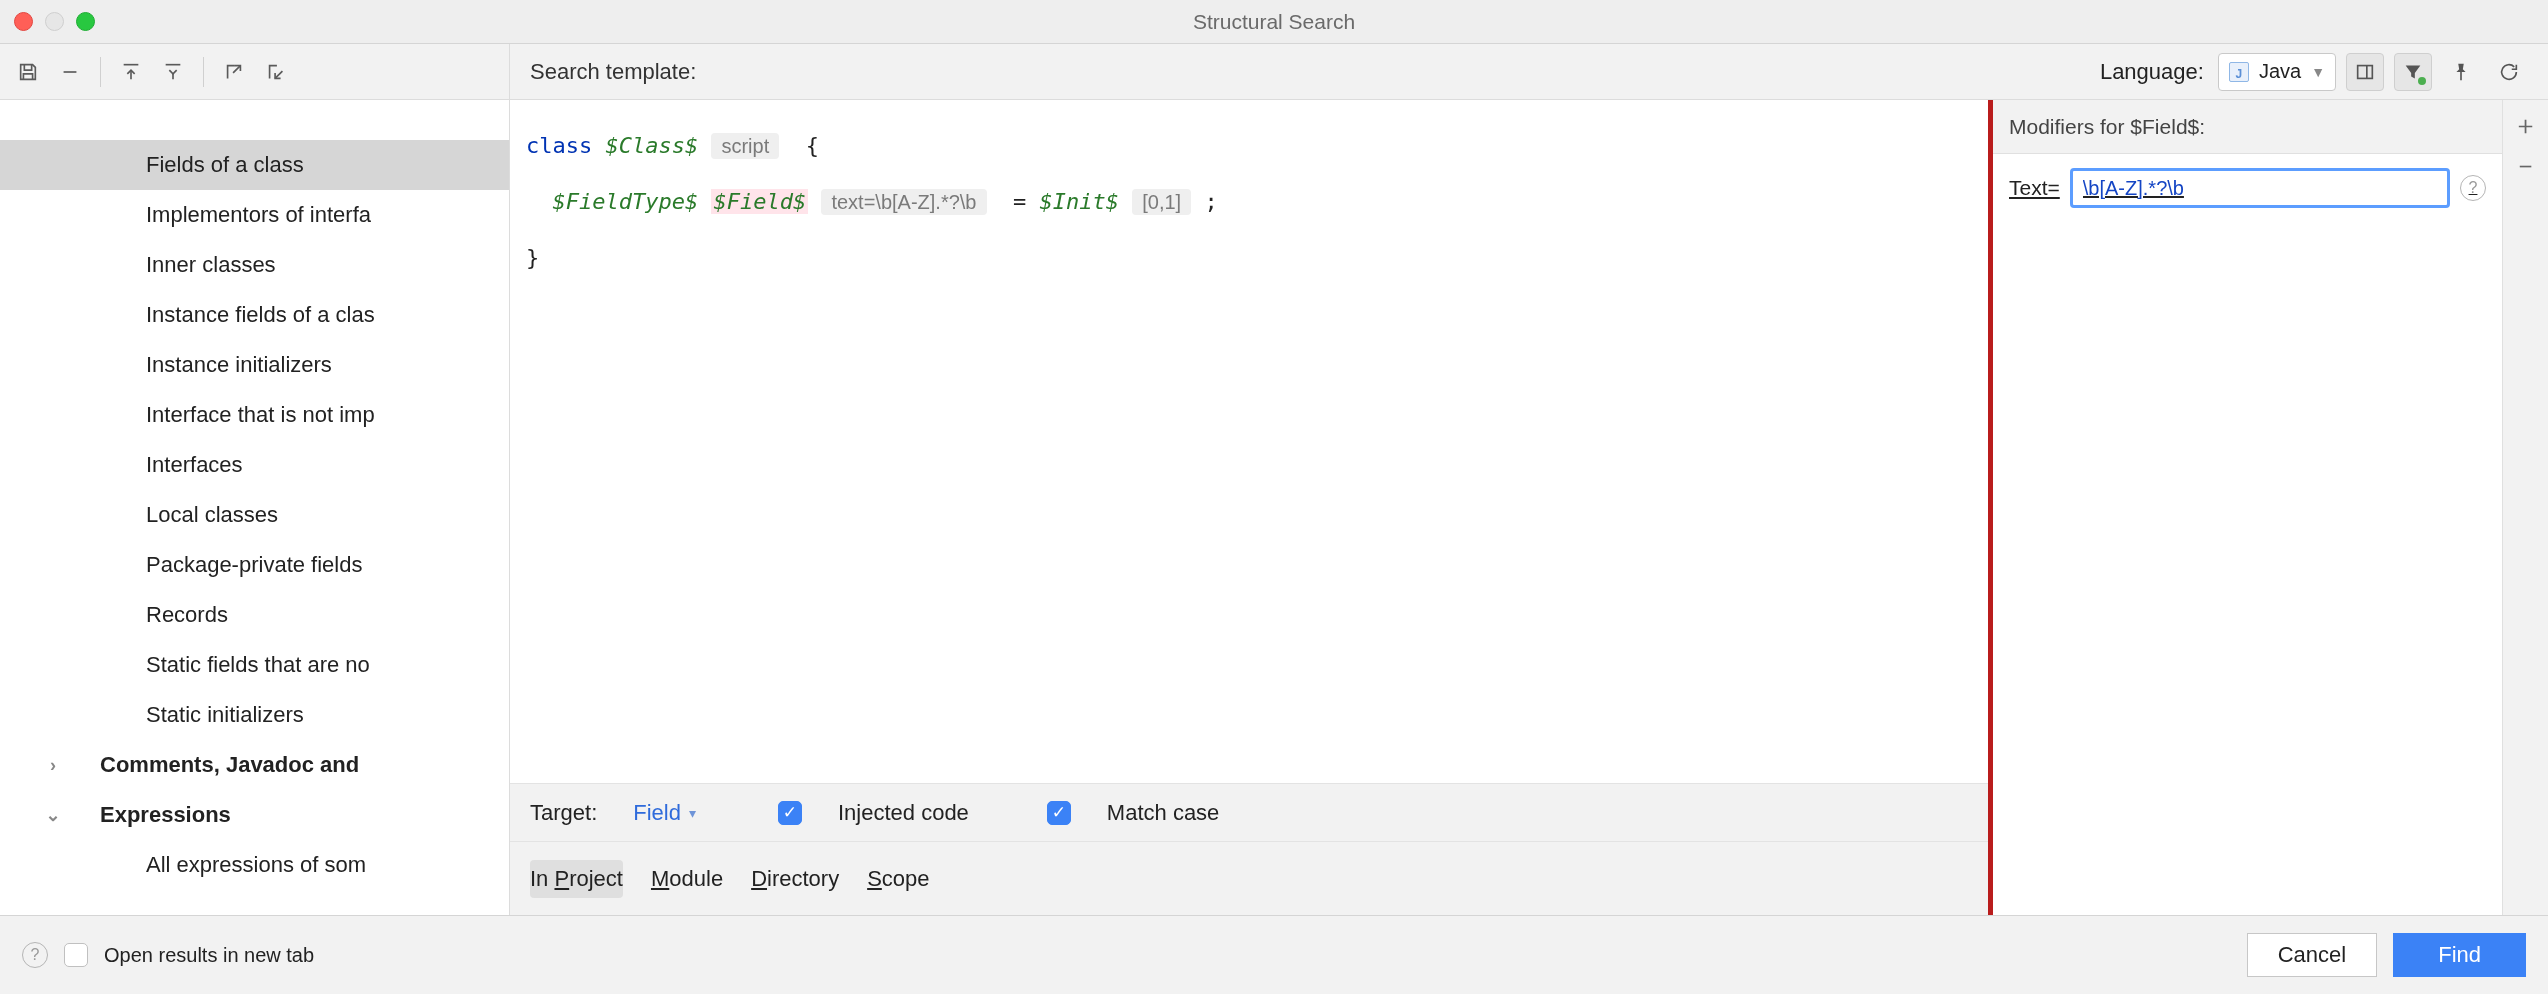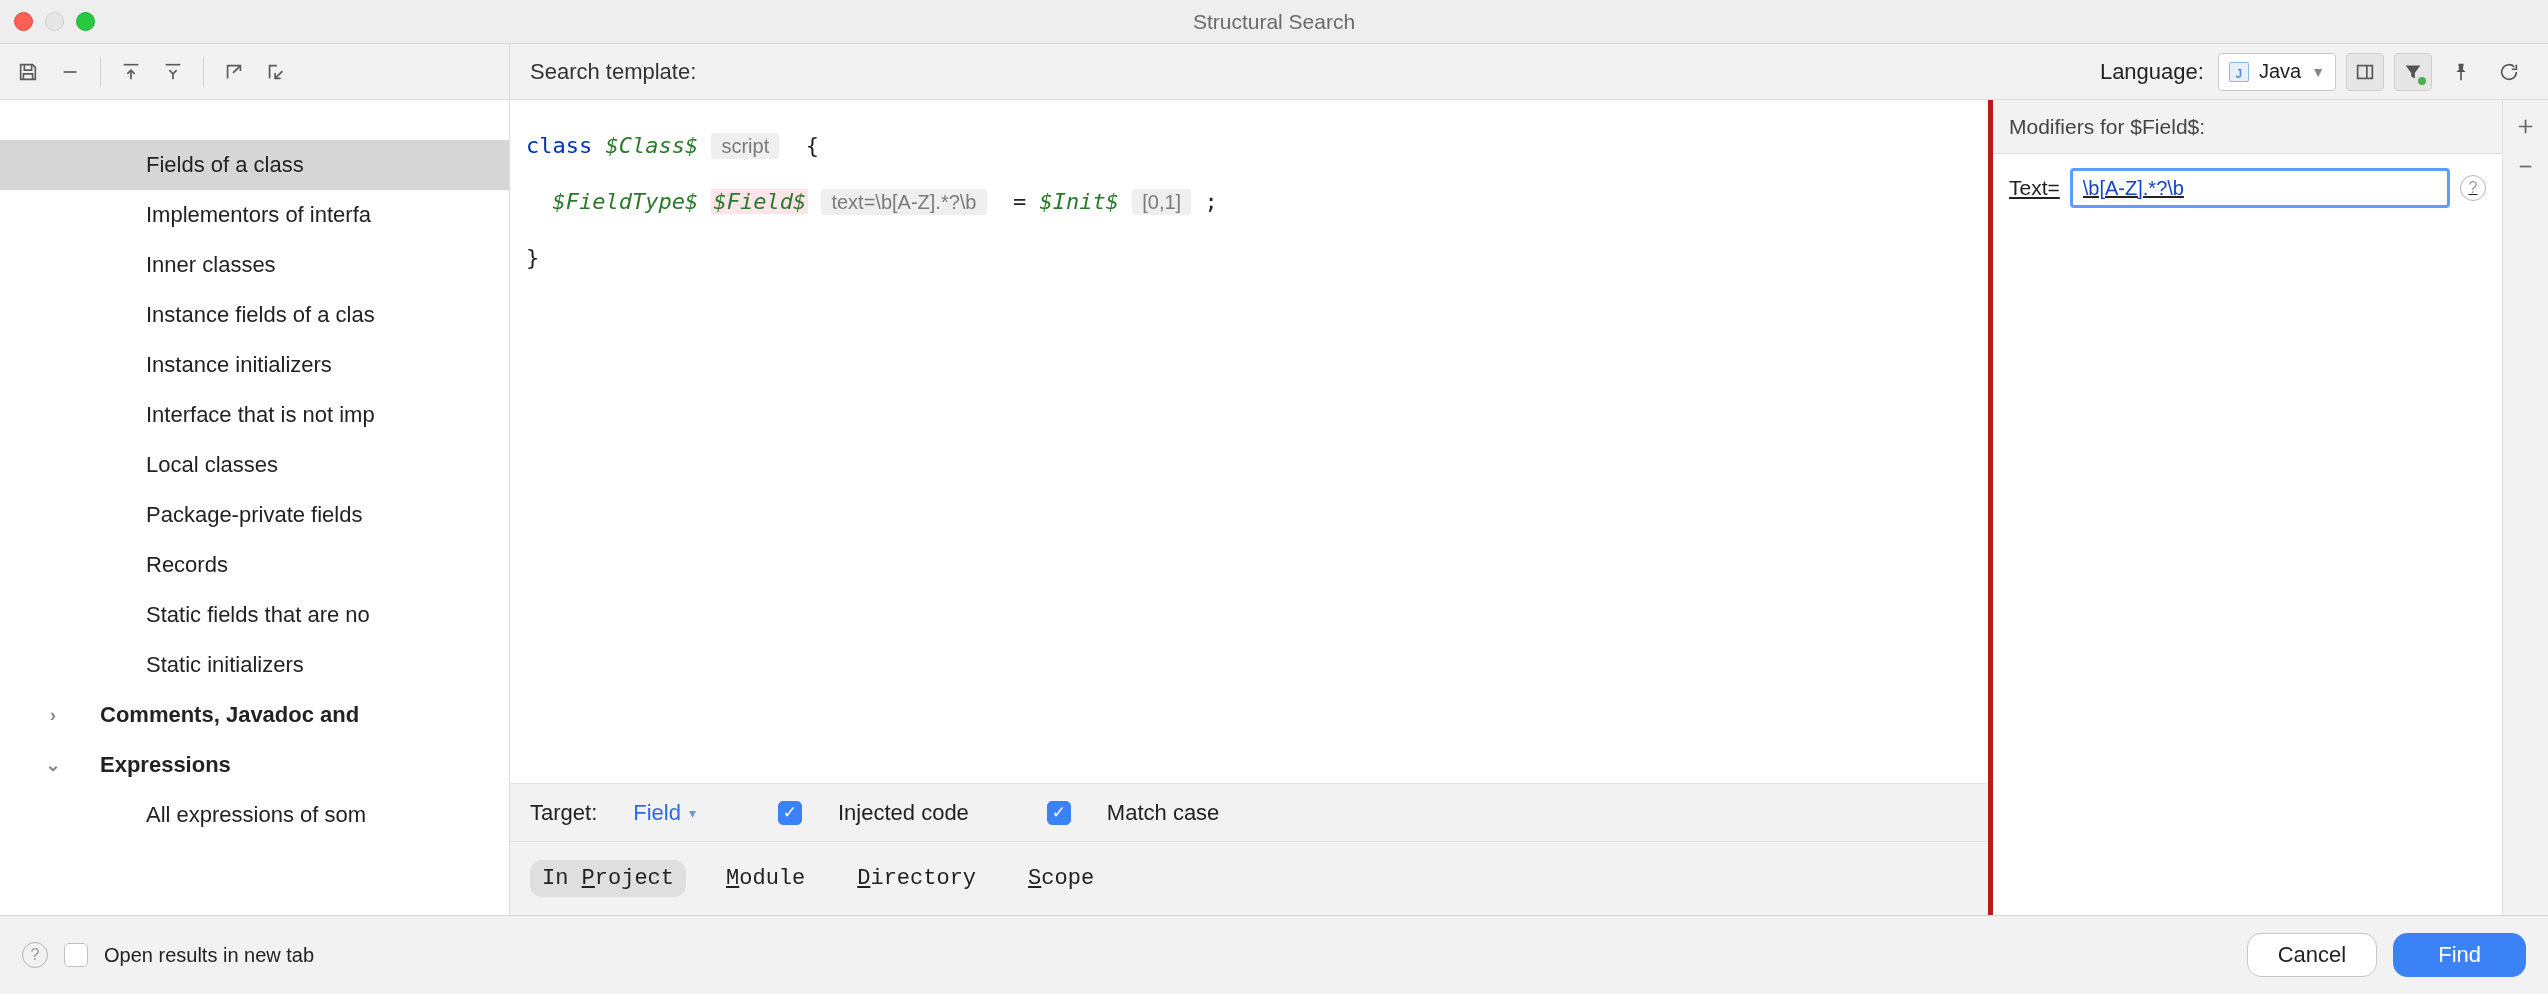--- a/index.html
+++ b/index.html
@@ -188,21 +188,21 @@
   .check.checked::after { content: "✓"; font-size: 17px; line-height: 1; }
 
   .scope-row {
     height: 74px;
     display: flex; align-items: center; gap: 28px;
     padding: 0 20px;
     border-top: 1px solid #e3e3e3;
     font-size: 22px;
     background: #f2f2f2;
   }
-  .scope-tab { padding: 6px 12px; border-radius: 12px; font-family: Liberation Mono, monospace; }
+  .scope-tab { padding: 6px 0; border-radius: 4px; }
   .scope-tab.active { background: #dfdfdf; }
   .scope-tab .ul { text-decoration: underline; }
 
   
   .mods-panel {
     width: 560px;
     display: flex;
     border-left: 5px solid #b91c1c;
     background: #f2f2f2;
   }
@@ -245,21 +245,21 @@
   .footer {
     height: 78px;
     display: flex; align-items: center;
     padding: 0 22px;
     gap: 16px;
     background: #f2f2f2;
   }
   .footer .spacer { flex: 1; }
   .btn {
     height: 44px; padding: 0 30px;
-    border-radius: 14px; font-size: 22px;
+    border-radius: 0; font-size: 22px;
     display: inline-flex; align-items: center; justify-content: center;
     border: 1px solid #c7c7c7; background: #fff; color: #222;
   }
   .btn.primary {
     background: #3b82f6; border-color: #3b82f6; color: #fff;
     padding: 0 44px;
   }
 </style>
 </head>
 <body>
@@ -332,20 +332,23 @@
           <span>Inner classes</span>
         </div>
         <div class="tree-row level-2">
           <span>Instance fields of a clas</span>
         </div>
         <div class="tree-row level-2">
           <span>Instance initializers</span>
         </div>
         <div class="tree-row level-2">
           <span>Interface that is not imp</span>
+        </div>
+        <div class="tree-row level-2">
+          <span>Interfaces</span>
         </div>
         <div class="tree-row level-2">
           <span>Local classes</span>
         </div>
         <div class="tree-row level-2">
           <span>Package-private fields</span>
         </div>
         <div class="tree-row level-2">
           <span>Records</span>
         </div>

